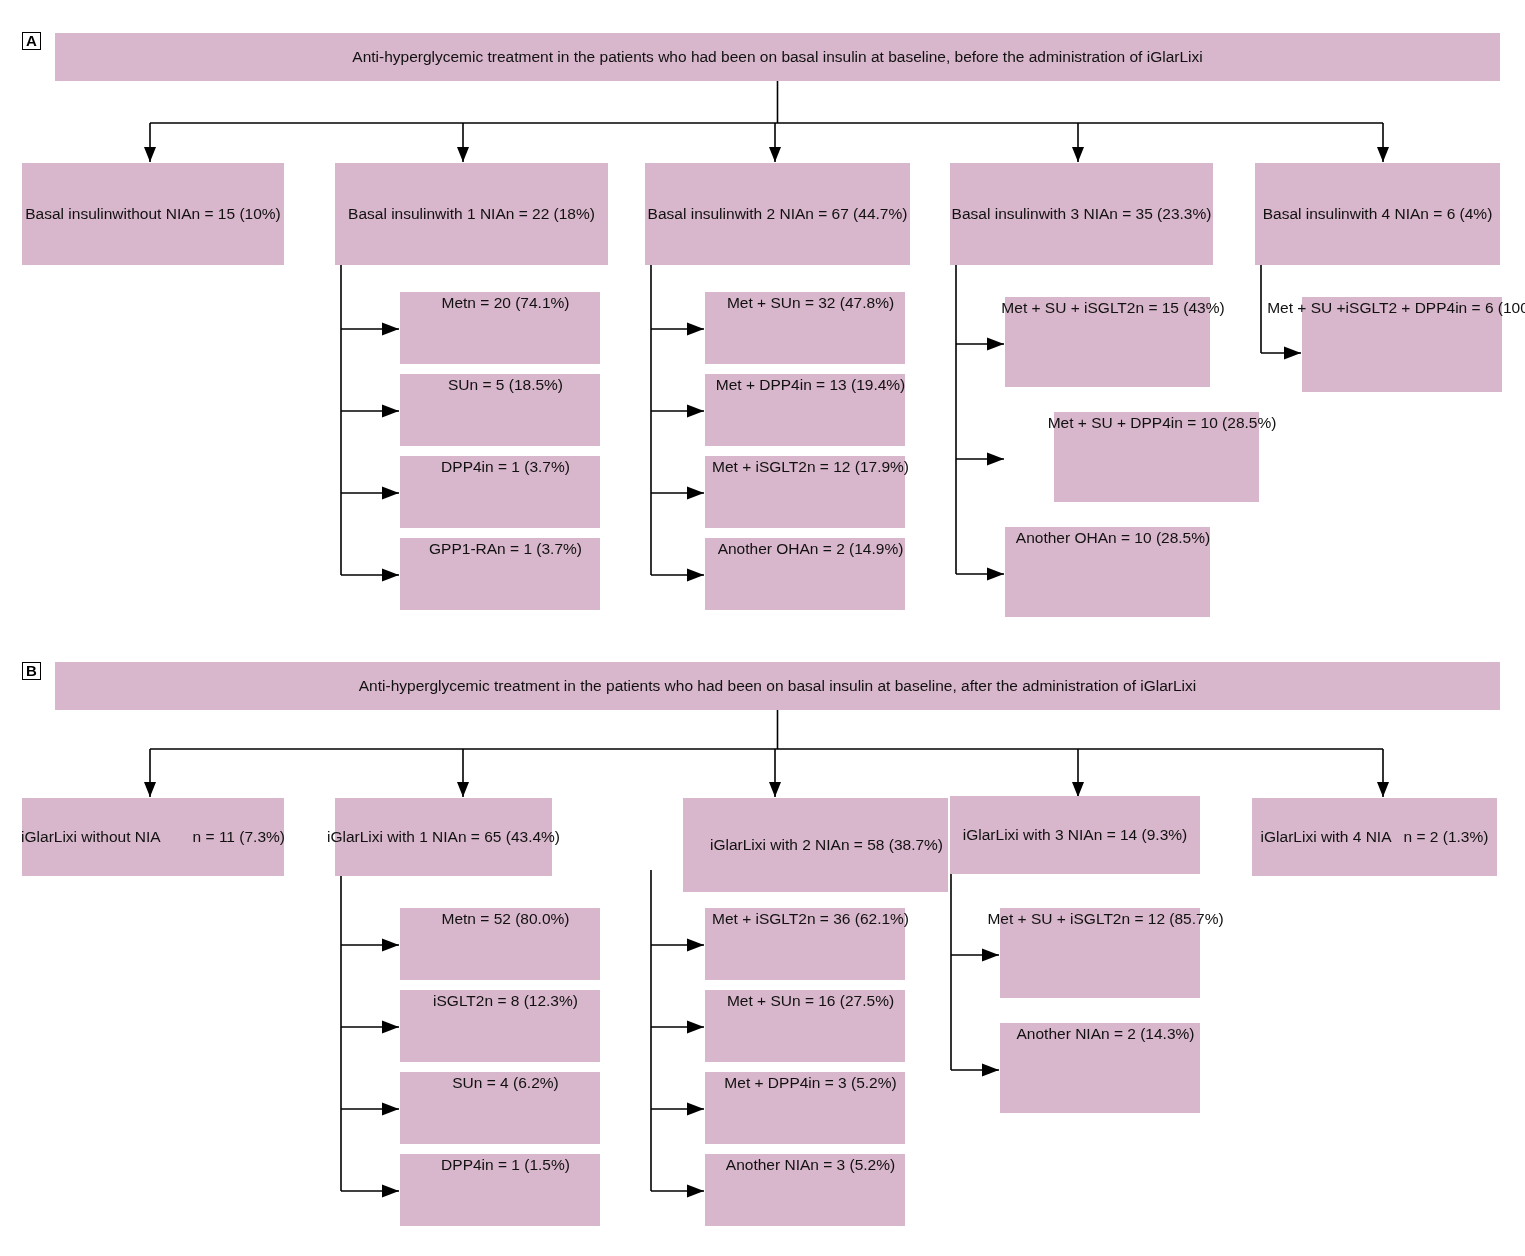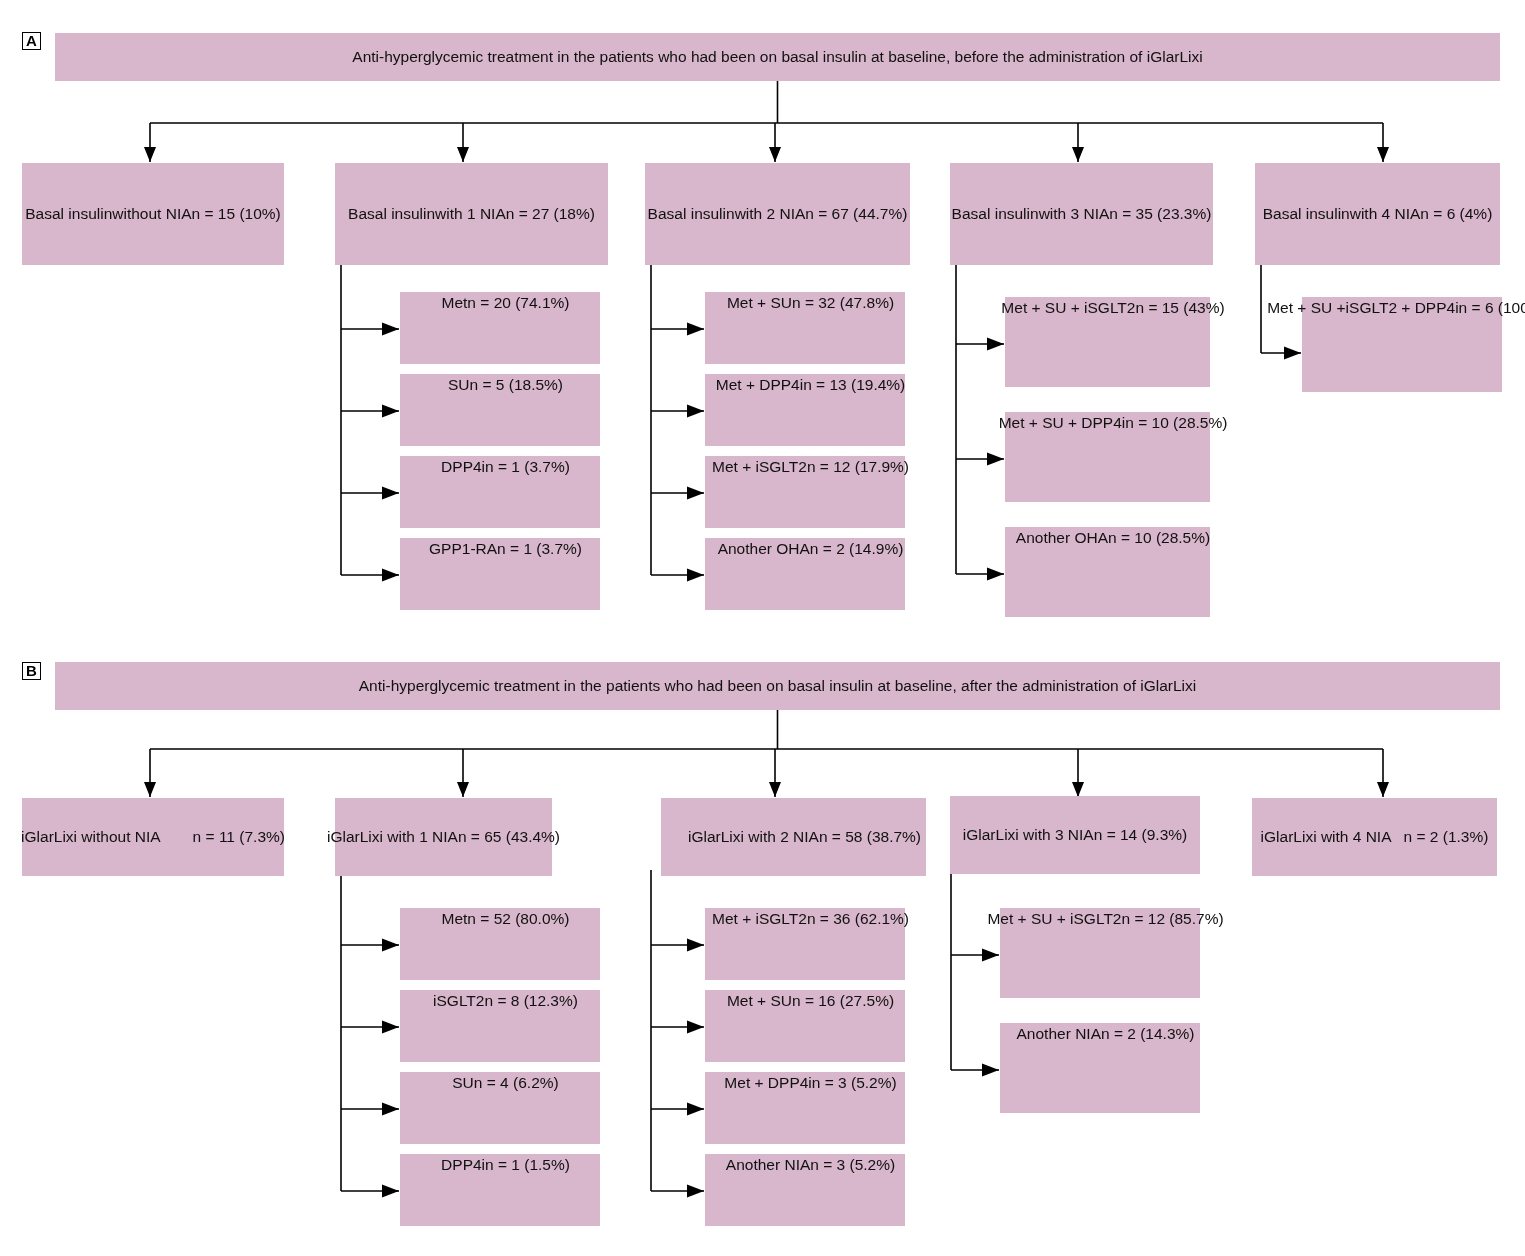--- a/index.html
+++ b/index.html
@@ -127,21 +127,21 @@
       <div class="panel-letter" style="left:22px;top:30px;"><span class="glyph">A</span></div>
       <div class="header-box" style="left:55px;top:33px;width:1445px;height:48px;">Anti-hyperglycemic treatment in the patients who had been on basal insulin at baseline, before the administration of iGlarLixi</div>
       <div class="box center" style="left:22px;top:163px;width:262px;height:102px;">
         <span class="ln">Basal insulin</span>
         <span class="ln">without NIA</span>
         <span class="ln">n = 15 (10%)</span>
       </div>
       <div class="box center" style="left:335px;top:163px;width:273px;height:102px;">
         <span class="ln">Basal insulin</span>
         <span class="ln">with 1 NIA</span>
-        <span class="ln">n = 27 (18%)</span>
+        <span class="ln">n = 22 (18%)</span>
       </div>
       <div class="box left" style="left:400px;top:292px;width:200px;height:72px;">
         <span class="ln">Met</span>
         <span class="ln">n = 20 (74.1%)</span>
       </div>
       <div class="box left" style="left:400px;top:374px;width:200px;height:72px;">
         <span class="ln">SU</span>
         <span class="ln">n = 5 (18.5%)</span>
       </div>
       <div class="box left" style="left:400px;top:456px;width:200px;height:72px;">
@@ -175,21 +175,21 @@
       </div>
       <div class="box center" style="left:950px;top:163px;width:263px;height:102px;">
         <span class="ln">Basal insulin</span>
         <span class="ln">with 3 NIA</span>
         <span class="ln">n = 35 (23.3%)</span>
       </div>
       <div class="box left" style="left:1005px;top:297px;width:205px;height:90px;">
         <span class="ln">Met + SU + iSGLT2</span>
         <span class="ln">n = 15 (43%)</span>
       </div>
-      <div class="box left" style="left:1005px;top:412px;width:205px;height:90px;">
+      <div class="box left" style="left:1054px;top:412px;width:205px;height:90px;">
         <span class="ln">Met + SU + DPP4i</span>
         <span class="ln">n = 10 (28.5%)</span>
       </div>
       <div class="box left" style="left:1005px;top:527px;width:205px;height:90px;">
         <span class="ln">Another OHA</span>
         <span class="ln">n = 10 (28.5%)</span>
       </div>
       <div class="box center" style="left:1255px;top:163px;width:245px;height:102px;">
         <span class="ln">Basal insulin</span>
         <span class="ln">with 4 NIA</span>
@@ -219,21 +219,21 @@
         <span class="ln">n = 8 (12.3%)</span>
       </div>
       <div class="box left" style="left:400px;top:1072px;width:200px;height:72px;">
         <span class="ln">SU</span>
         <span class="ln">n = 4 (6.2%)</span>
       </div>
       <div class="box left" style="left:400px;top:1154px;width:200px;height:72px;">
         <span class="ln">DPP4i</span>
         <span class="ln">n = 1 (1.5%)</span>
       </div>
-      <div class="box center" style="left:661px;top:798px;width:265px;height:78px;padding-left:22px;">
+      <div class="box center" style="left:683px;top:798px;width:265px;height:94px;padding-left:22px;">
         <span class="ln">iGlarLixi with 2 NIA</span>
         <span class="ln">n = 58 (38.7%)</span>
       </div>
       <div class="box left" style="left:705px;top:908px;width:200px;height:72px;">
         <span class="ln">Met + iSGLT2</span>
         <span class="ln">n = 36 (62.1%)</span>
       </div>
       <div class="box left" style="left:705px;top:990px;width:200px;height:72px;">
         <span class="ln">Met + SU</span>
         <span class="ln">n = 16 (27.5%)</span>

